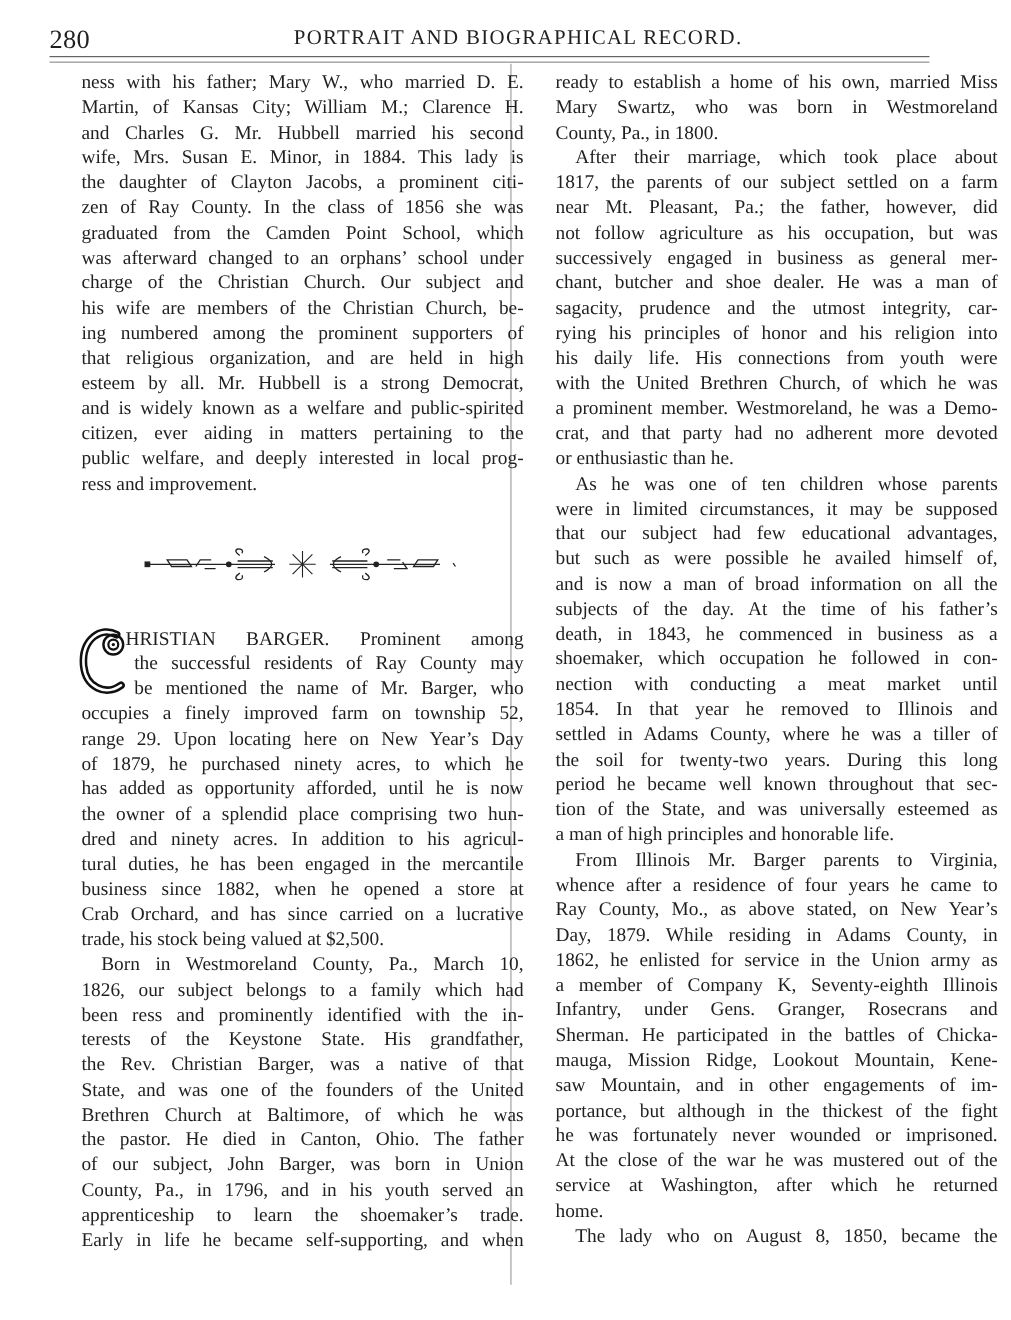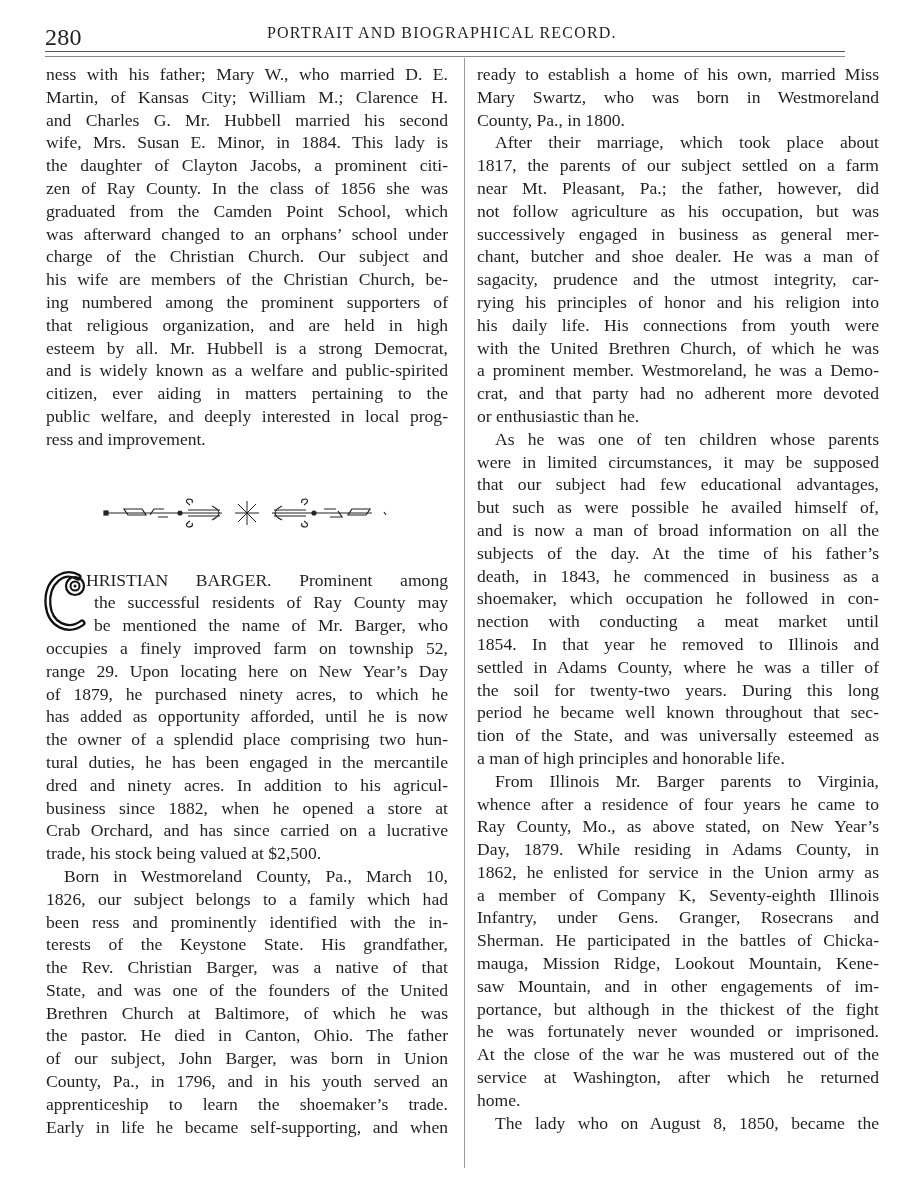--- a/index.html
+++ b/index.html
@@ -9,31 +9,31 @@
       color: #1f1f1f;
     }
     .header {
       position: absolute; top: 24px; left: 45px; width: 800px; height: 22px;
     }
     .page-number {
       position: absolute; left: 0; top: 0; font-size: 24px; letter-spacing: 0.3px;
       font-family: "Liberation Serif", serif;
     }
     .running-title {
-      position: absolute; left: 222px; top: 0; font-size: 16px; letter-spacing: 1.2px;
+      position: absolute; left: 222px; top: 0; font-size: 19px; letter-spacing: 1.2px;
       font-family: "Liberation Serif", serif;
     }
     .rule {
       position: absolute; top: 51px; left: 45px; width: 800px; height: 4px;
       border-top: 1.5px solid #555; border-bottom: 1px solid #888;
     }
     .col {
       position: absolute; top: 63px; width: 402px;
       font-family: "Liberation Serif", serif;
-      font-size: 17.6px; line-height: 22.8px;
+      font-size: 17.6px; line-height: 22.8px; margin-left: 28px;
     }
     .col-left { left: 46px; }
     .col-right { left: 477px; }
     .col-divider {
       position: absolute; left: 464px; top: 58px; width: 0; height: 1110px;
       border-left: 1px solid #9a9a9a;
     }
     .line {
       display: block; text-align: justify; text-align-last: justify;
       white-space: nowrap; height: 22.8px; overflow: visible;
@@ -124,22 +124,22 @@
     <span class="line dropindent">HRISTIAN BARGER.  Prominent among</span>
     <span class="line dropindent2">the successful residents of Ray County may</span>
     <span class="line dropindent2">be mentioned the name of Mr. Barger, who</span>
   </div>
   <div>
       <span class="line">occupies a finely improved farm on township 52,</span>
       <span class="line">range 29.  Upon locating here on New Year’s Day</span>
       <span class="line">of 1879, he purchased ninety acres, to which he</span>
       <span class="line">has added as opportunity afforded, until he is now</span>
       <span class="line">the owner of a splendid place comprising two hun-</span>
+      <span class="line">dred and ninety acres.  In addition to his agricul-</span>
       <span class="line">tural duties, he has been engaged in the mercantile</span>
-      <span class="line">dred and ninety acres.  In addition to his agricul-</span>
       <span class="line">business since 1882, when he opened a store at</span>
       <span class="line">Crab Orchard, and has since carried on a lucrative</span>
       <span class="line last">trade, his stock being valued at $2,500.</span>
     </div>
   <div>
       <span class="line indent">Born in Westmoreland County, Pa., March 10,</span>
       <span class="line">1826, our subject belongs to a family which had</span>
       <span class="line">been ress and prominently identified with the in-</span>
       <span class="line">terests of the Keystone State.  His grandfather,</span>
       <span class="line">the Rev. Christian Barger, was a native of that</span>

